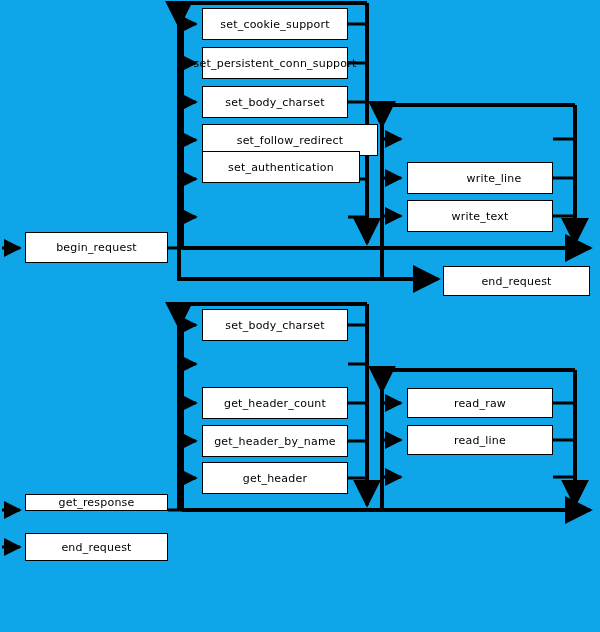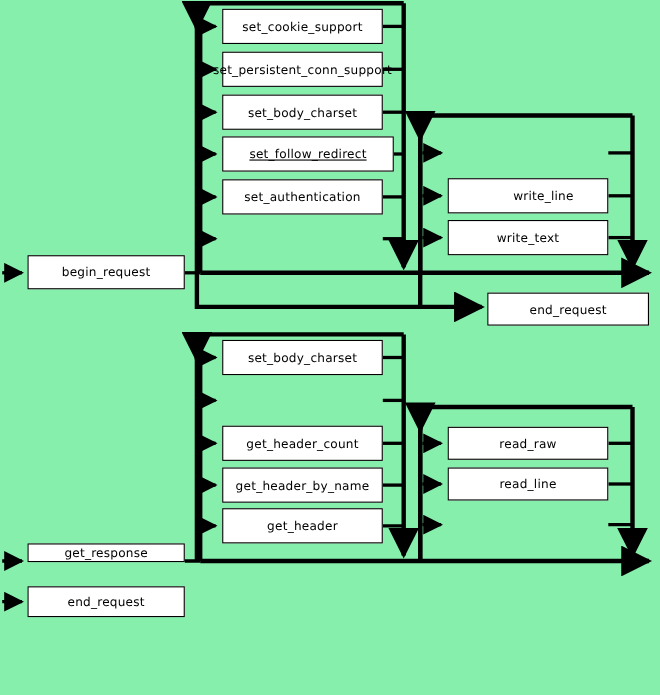--- a/index.html
+++ b/index.html
@@ -1,17 +1,17 @@
 <!DOCTYPE html>
 <html><head>
 <meta charset="utf-8">
 <style>
   html,body{margin:0;padding:0;background:#ffffff;}
   body{width:600px;height:632px;font-family:"DejaVu Sans",sans-serif;}
-  #canvas{position:relative;width:600px;height:632px;overflow:hidden;background:#86efac;}
+  #canvas{position:relative;width:600px;height:632px;overflow:hidden;background:#0ea5e9;}
   #wires{position:absolute;left:0;top:0;width:600px;height:632px;}
   .node{
     position:absolute;
     box-sizing:border-box;
     border:1.5px solid #000;
     background:#fff;
     display:flex;
     align-items:center;
     justify-content:center;
     font-size:11px;
@@ -121,23 +121,23 @@
       <path d="M 575 370 L 575 505" stroke-width="4" marker-end="url(#ah)"></path>
     </g>
   </svg>
 
   <div class="node" style="left:202px;top:8px;width:146px;height:32px;">set_cookie_support</div>
 
   <div class="node" style="left:202px;top:47px;width:146px;height:32px;">set_persistent_conn_support</div>
 
   <div class="node" style="left:202px;top:86px;width:146px;height:32px;">set_body_charset</div>
 
-  <div class="node" style="left:202px;top:124px;width:156px;height:32px;text-decoration:underline;">set_follow_redirect</div>
+  <div class="node" style="left:202px;top:124px;width:176px;height:32px;">set_follow_redirect</div>
 
-  <div class="node" style="left:202px;top:163px;width:146px;height:32px;">set_authentication</div>
+  <div class="node" style="left:202px;top:151px;width:158px;height:32px;">set_authentication</div>
 
 
 
   <div class="node" style="left:407px;top:162px;width:146px;height:32px;padding-left:28px;">write_line</div>
 
   <div class="node" style="left:407px;top:200px;width:146px;height:32px;">write_text</div>
 
   <div class="node" style="left:25px;top:232px;width:143px;height:31px;">begin_request</div>
 
   <div class="node" style="left:443px;top:266px;width:147px;height:30px;">end_request</div>

